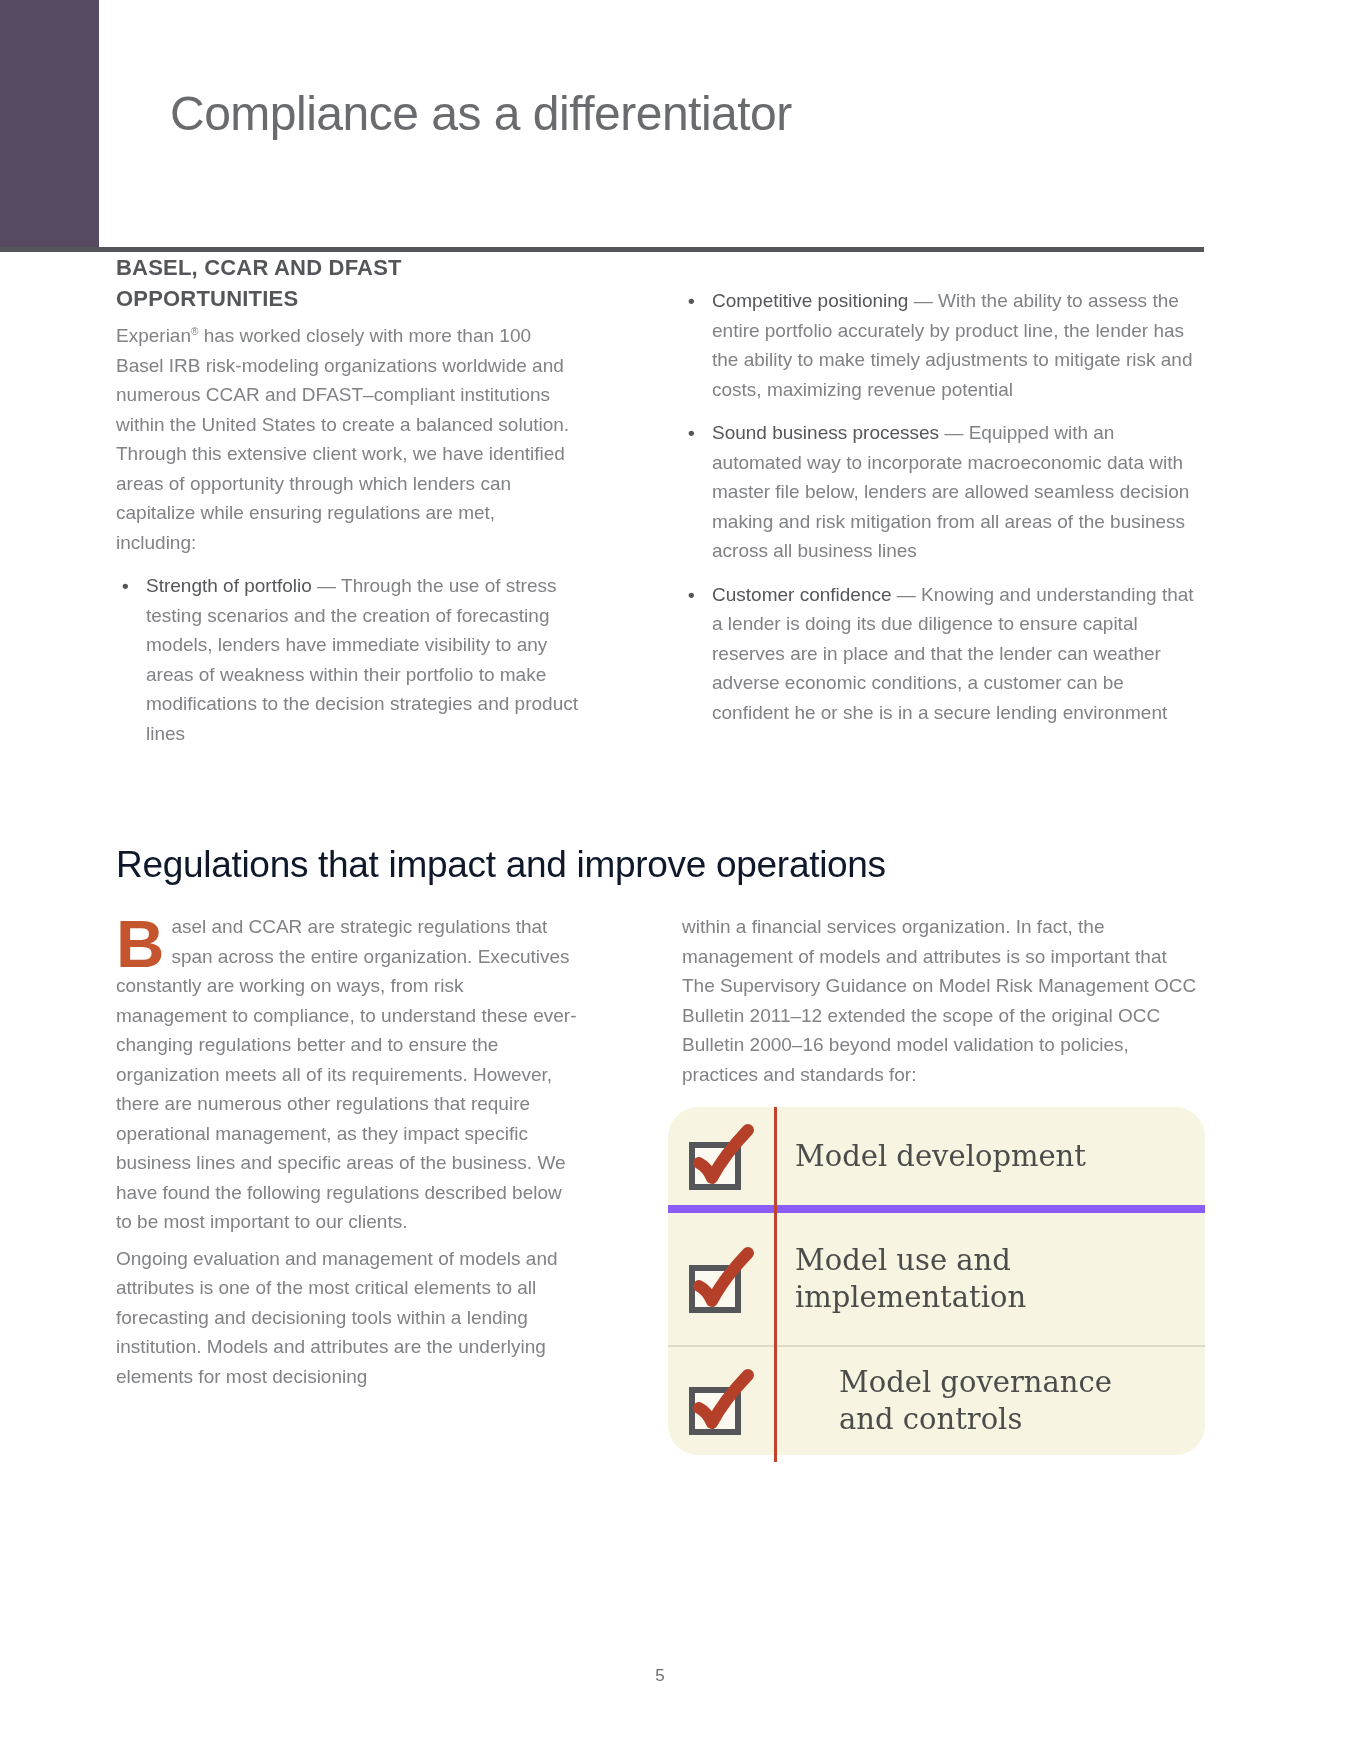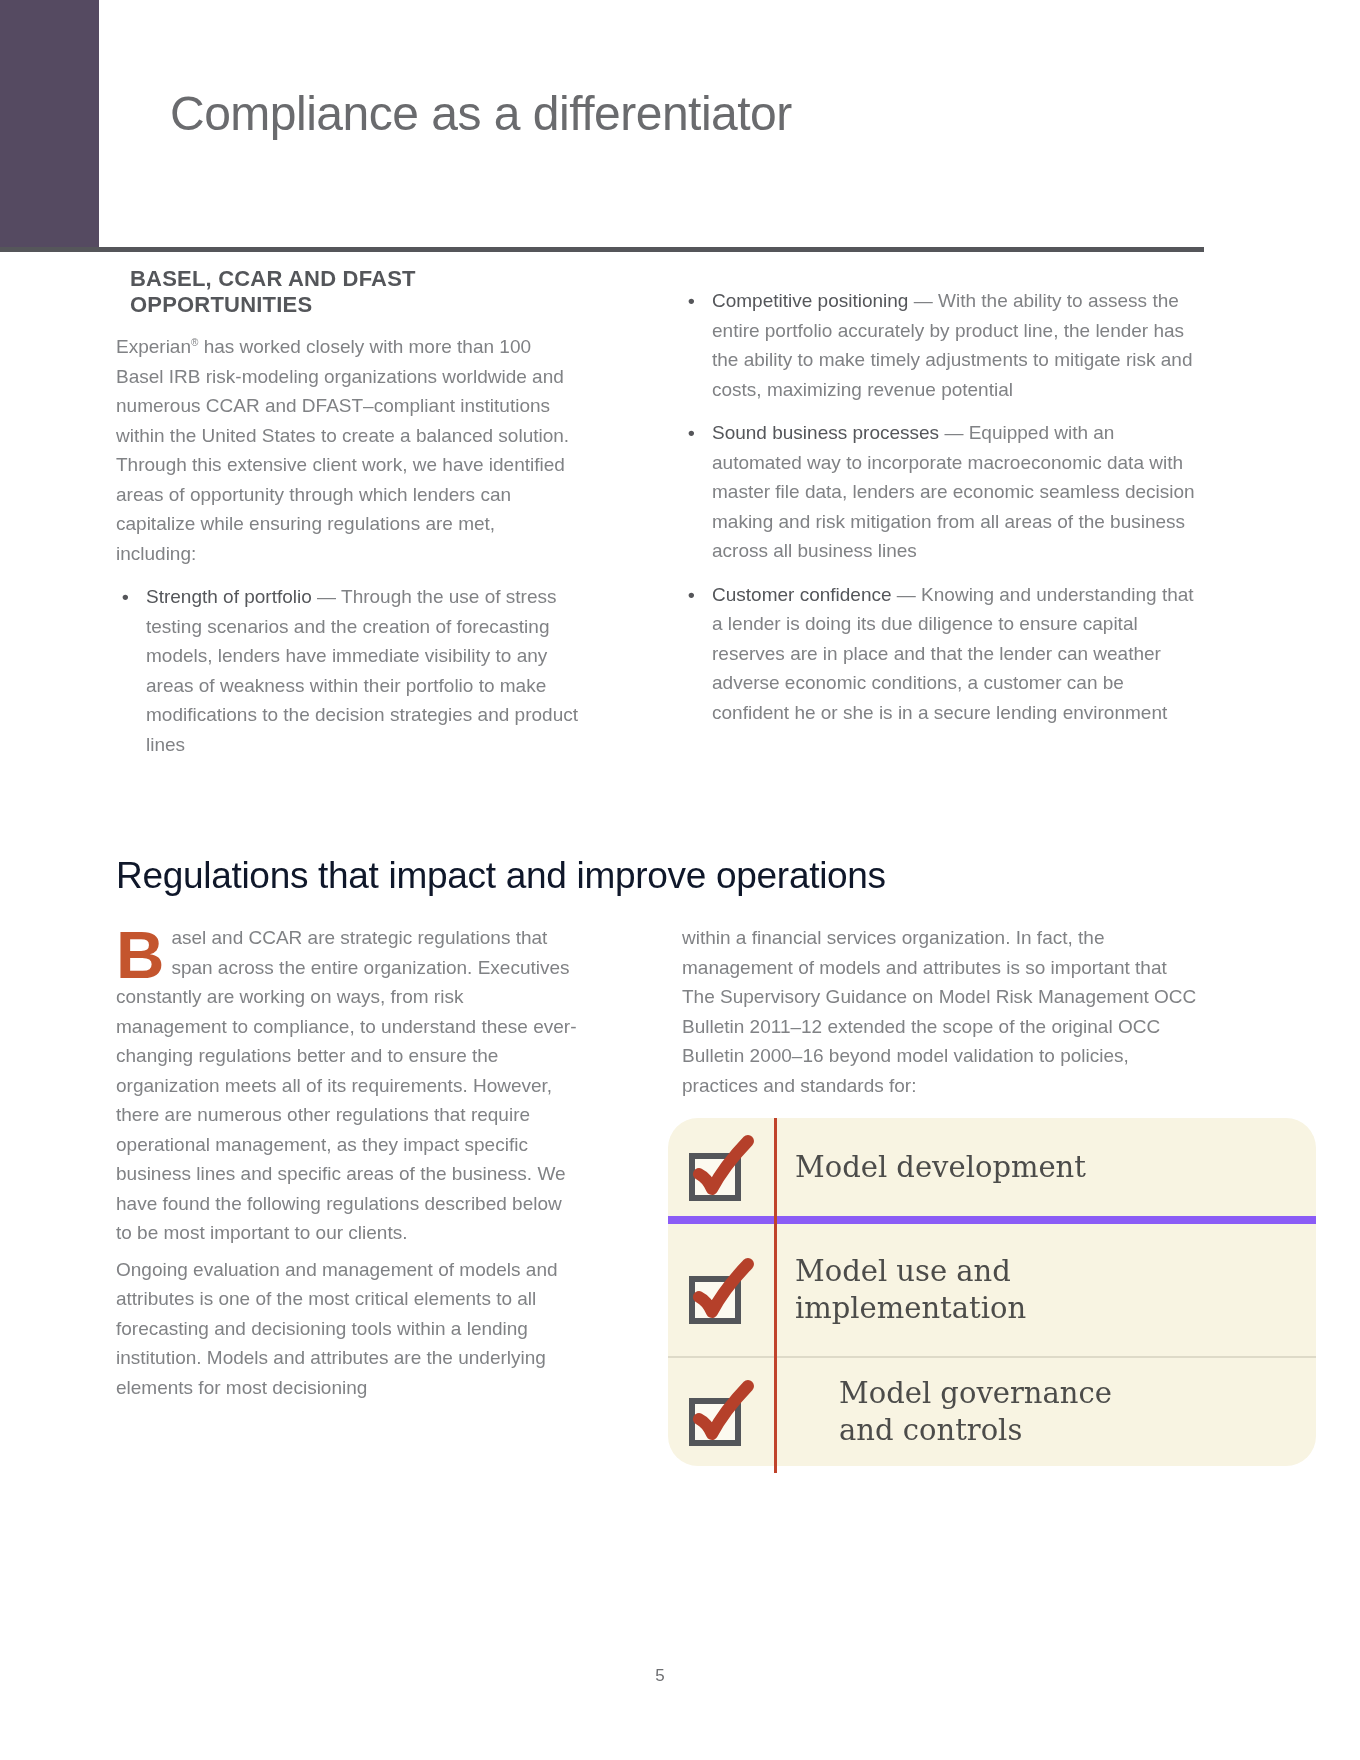--- a/index.html
+++ b/index.html
@@ -33,23 +33,23 @@
   .content {
     position:absolute; left:116px; top:252px;
     width:1088px;
   }
   .cols { display:flex; }
   .col-left  { width:462px; flex:0 0 462px; }
   .col-right { width:522px; flex:0 0 522px; margin-left:104px; }
   .sec1-right { padding-top:20px; }
 
   h2.block-heading, h3.block-heading {
-    font-size:22px; font-weight:bold; line-height:26px;
+    font-size:22px; font-weight:bold; line-height:31px;
     color:#54565A; letter-spacing:0.2px;
-    margin:14px;
+    margin:0;
   }
   .first-heading { margin-top:32px; }
   .gov-heading   { margin-top:50px; }
 
   p.body {
     font-size:19px; line-height:29.5px;
     color:#808285; margin:7px 0 0 0;
   }
   p.body sup { font-size:10px; line-height:0; }
 
@@ -75,21 +75,21 @@
     float:left;
     font-size:67px; line-height:54px; font-weight:bold;
     color:#C4552E;
     margin:5px 7px 0 0;
   }
 
   
   .checklist-card {
     position:relative;
     margin:18px 0 0 -14px;
-    width:648px;
+    width:537px;
     background:#F8F4E2;
     border-radius:30px;
   }
   .red-line {
     position:absolute; left:106px; top:0;
     width:3px; height:calc(100% + 7px);
     background:#C0432B;
   }
   .check-row { display:flex; align-items:center; }
   .check-row:nth-child(2) { min-height:98px; }
@@ -129,21 +129,21 @@
       <h2 class="block-heading first-heading">BASEL, CCAR AND DFAST OPPORTUNITIES</h2>
       <p class="body"><span>Experian</span><sup>®</sup> <span>has worked closely with more than 100 Basel IRB risk-modeling organizations worldwide and numerous CCAR and DFAST–compliant institutions within the United States to create a balanced solution. Through this extensive client work, we have identified areas of opportunity through which lenders can capitalize while ensuring regulations are met, including:</span></p>
       <ul class="bullets">
         <li><span class="bullet-dot">•</span><span class="lead">Strength of portfolio</span> <span class="dash">—</span> <span>Through the use of stress testing scenarios and the creation of forecasting models, lenders have immediate visibility to any areas of weakness within their portfolio to make modifications to the decision strategies and product lines</span></li>
       </ul>
     </div>
 
     <div class="col-right sec1-right">
       <ul class="bullets">
         <li><span class="bullet-dot">•</span><span class="lead">Competitive positioning</span> <span class="dash">—</span> <span>With the ability to assess the entire portfolio accurately by product line, the lender has the ability to make timely adjustments to mitigate risk and costs, maximizing revenue potential</span></li>
-        <li><span class="bullet-dot">•</span><span class="lead">Sound business processes</span> <span class="dash">—</span> <span>Equipped with an automated way to incorporate macroeconomic data with master file data, lenders are economic seamless decision making and risk mitigation from all areas of the business across all business lines</span></li>
+        <li><span class="bullet-dot">•</span><span class="lead">Sound business processes</span> <span class="dash">—</span> <span>Equipped with an automated way to incorporate macroeconomic data with master file below, lenders are allowed seamless decision making and risk mitigation from all areas of the business across all business lines</span></li>
         <li><span class="bullet-dot">•</span><span class="lead">Customer confidence</span> <span class="dash">—</span> <span>Knowing and understanding that a lender is doing its due diligence to ensure capital reserves are in place and that the lender can weather adverse economic conditions, a customer can be confident he or she is in a secure lending environment</span></li>
       </ul>
     </div>
   </div>
 
   <h2 class="section-heading">Regulations that impact and improve operations</h2>
 
   <div class="cols">
     <div class="col-left">
       <p class="body" style="margin-top:0;"><span class="dropcap">B</span><span>asel and CCAR are strategic regulations that span across the entire organization. Executives constantly are working on ways, from risk management to compliance, to understand these ever-changing regulations better and to ensure the organization meets all of its requirements. However, there are numerous other regulations that require operational management, as they impact specific business lines and specific areas of the business. We have found the following regulations described below to be most important to our clients.</span></p>

